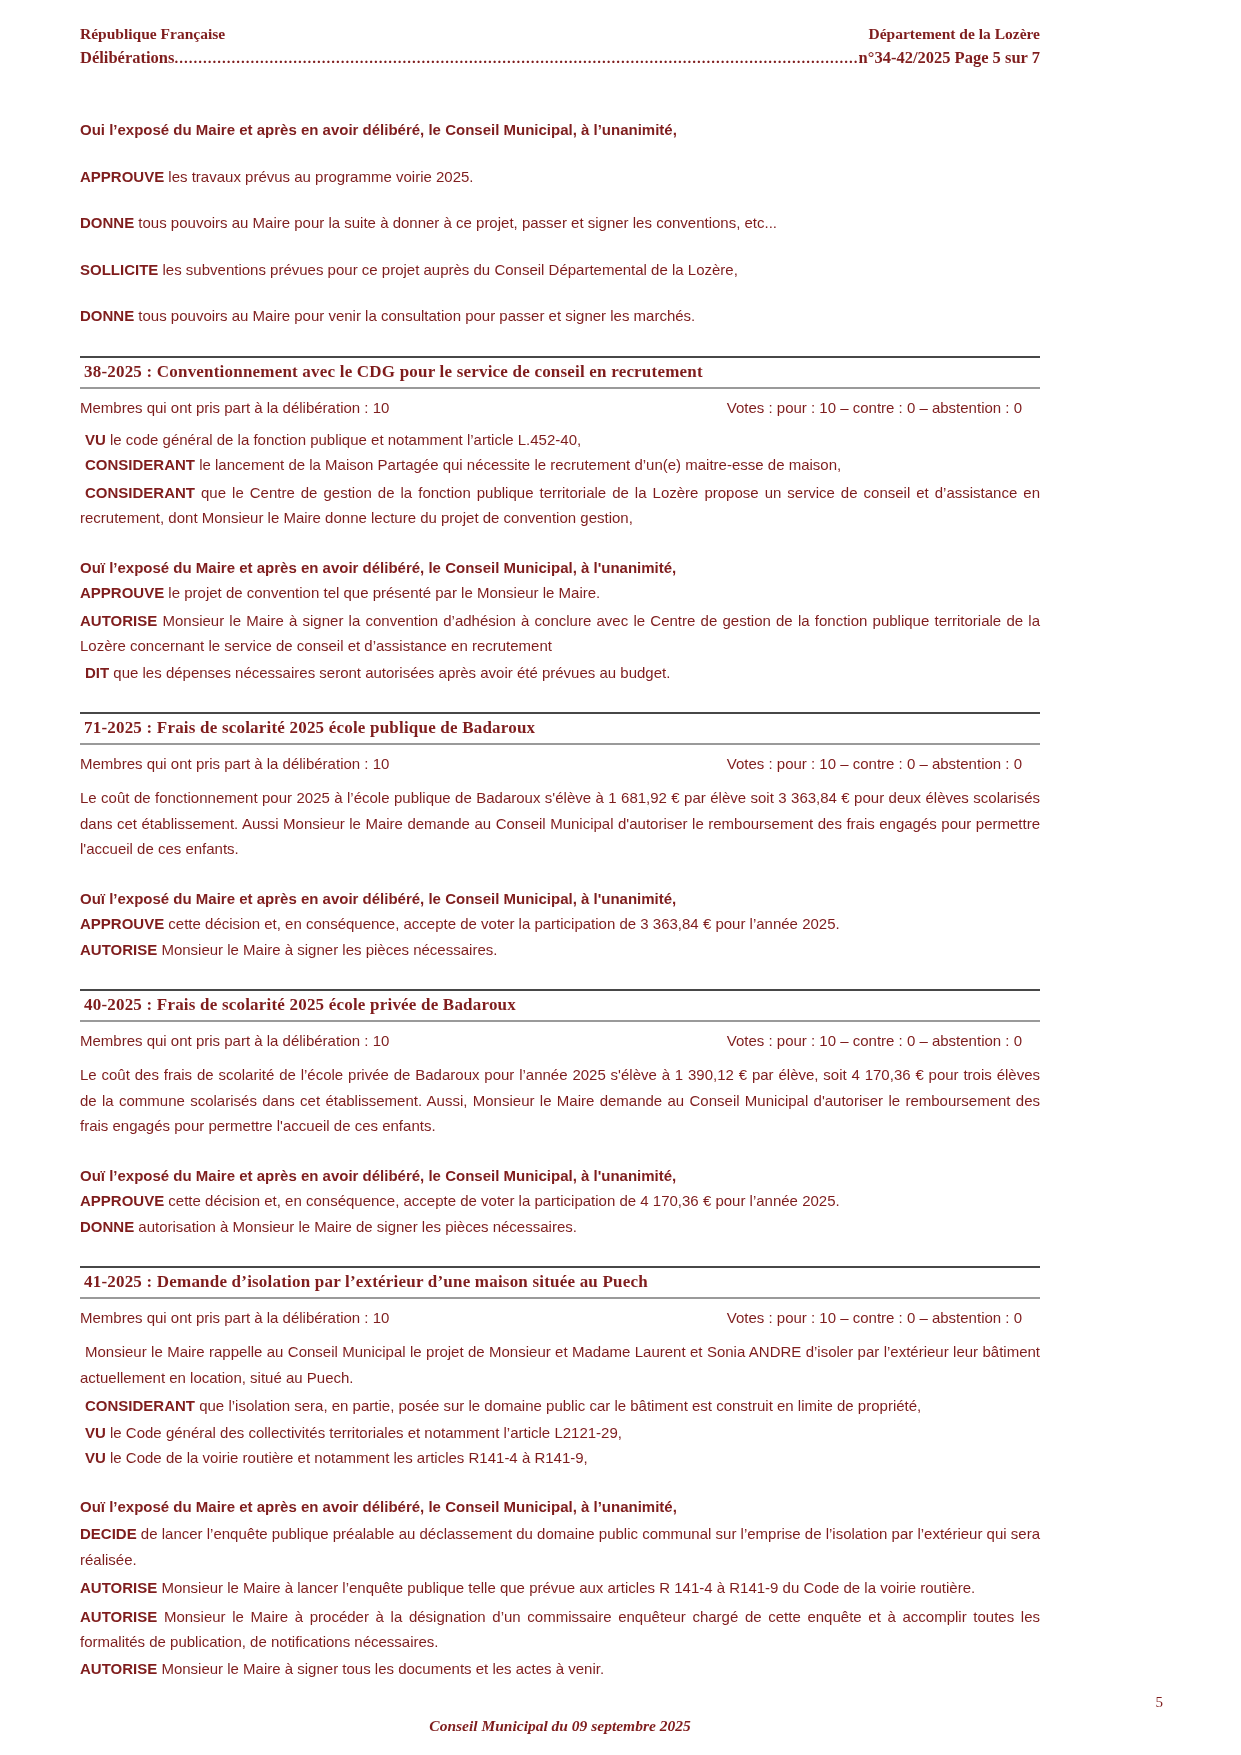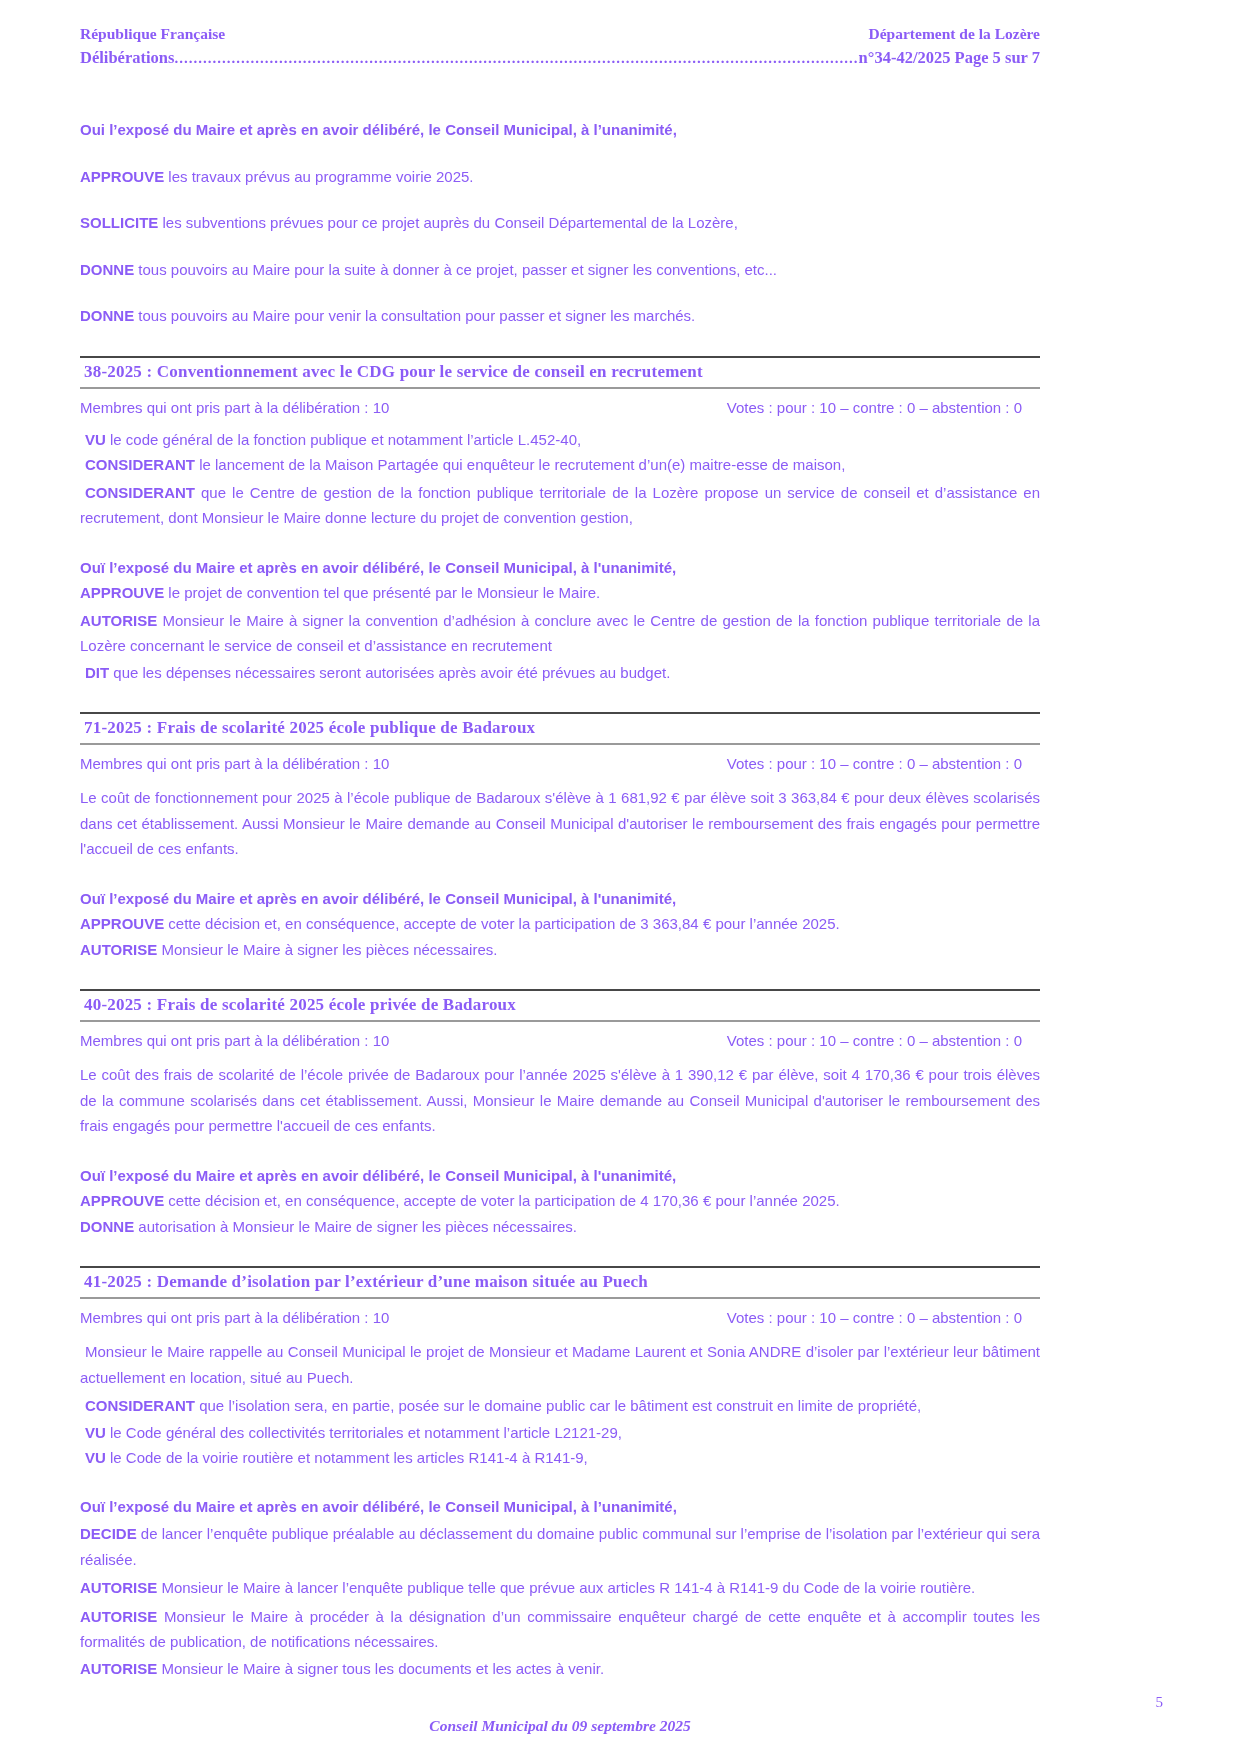--- a/index.html
+++ b/index.html
@@ -1,18 +1,18 @@
 <!DOCTYPE html>
 <html lang="fr"><head>
 <meta charset="utf-8">
 <style>
   html,body{margin:0;padding:0;background:#ffffff;}
   .page{
     width:1241px;height:1755px;box-sizing:border-box;position:relative;
-    background:#fff;color:#8b5cf6;overflow:hidden;
+    background:#fff;color:#7f1d1d;overflow:hidden;
     padding:24px 201px 20px 80px;
     display:flex;flex-direction:column;
     font-family:"Liberation Sans",sans-serif;font-size:15px;
   }
   
   .hdr{font-family:"Liberation Serif",serif;font-weight:700;}
   .hdr-row1{display:flex;justify-content:space-between;font-size:15.5px;line-height:1.3;}
   .hdr-row2{display:flex;align-items:baseline;font-size:16.5px;line-height:1.4;margin-top:2px;}
   .leader{flex:1;overflow:hidden;white-space:nowrap;letter-spacing:1px;font-size:15px;}
   
@@ -49,32 +49,32 @@
       <span>Délibérations </span>
       <span class="leader">........................................................................................................................................................................................................................................</span>
       <span>n°34-42/2025 Page 5 sur 7</span>
     </div>
   </div>
 
   <div class="content" id="sections">
       <section>
         <div class="para bold-line spaced">Oui l’exposé du Maire et après en avoir délibéré, le Conseil Municipal, à l’unanimité,</div>
         <div class="para spaced"><b class="kw">APPROUVE</b><span> les travaux prévus au programme voirie 2025.</span></div>
+        <div class="para spaced"><b class="kw">DONNE</b><span> tous pouvoirs au Maire pour la suite à donner à ce projet, passer et signer les conventions, etc...</span></div>
         <div class="para spaced"><b class="kw">SOLLICITE</b><span> les subventions prévues pour ce projet auprès du Conseil Départemental de la Lozère,</span></div>
-        <div class="para spaced"><b class="kw">DONNE</b><span> tous pouvoirs au Maire pour la suite à donner à ce projet, passer et signer les conventions, etc...</span></div>
         <div class="para spaced"><b class="kw">DONNE</b><span> tous pouvoirs au Maire pour venir la consultation pour passer et signer les marchés.</span></div>
       </section>
       <section>
         <div class="sec-title"><span>38-2025 : Conventionnement avec le CDG pour le service de conseil en recrutement</span></div>
         <div class="meta">
           <span>Membres qui ont pris part à la délibération : 10</span>
           <span>Votes : pour : 10 – contre : 0 – abstention : 0</span>
         </div>
         <div class="para indent"><b class="kw">VU</b><span> le code général de la fonction publique et notamment l’article L.452-40,</span></div>
-        <div class="para indent"><b class="kw">CONSIDERANT</b><span> le lancement de la Maison Partagée qui enquêteur le recrutement d’un(e) maitre-esse de maison,</span></div>
+        <div class="para indent"><b class="kw">CONSIDERANT</b><span> le lancement de la Maison Partagée qui nécessite le recrutement d’un(e) maitre-esse de maison,</span></div>
         <div class="para justify indent"><b class="kw">CONSIDERANT</b><span> que le Centre de gestion de la fonction publique territoriale de la Lozère propose un service de conseil et d’assistance en recrutement, dont Monsieur le Maire donne lecture du projet de convention gestion,</span></div>
         <div class="para bold-line gap-lg">Ouï l’exposé du Maire et après en avoir délibéré, le Conseil Municipal, à l'unanimité,</div>
         <div class="para"><b class="kw">APPROUVE</b><span> le projet de convention tel que présenté par le Monsieur le Maire.</span></div>
         <div class="para justify"><b class="kw">AUTORISE</b><span> Monsieur le Maire à signer la convention d’adhésion à conclure avec le Centre de gestion de la fonction publique territoriale de la Lozère concernant le service de conseil et d’assistance en recrutement</span></div>
         <div class="para indent"><b class="kw">DIT</b><span> que les dépenses nécessaires seront autorisées après avoir été prévues au budget.</span></div>
       </section>
       <section>
         <div class="sec-title"><span>71-2025 : Frais de scolarité 2025 école publique de Badaroux</span></div>
         <div class="meta">
           <span>Membres qui ont pris part à la délibération : 10</span>

